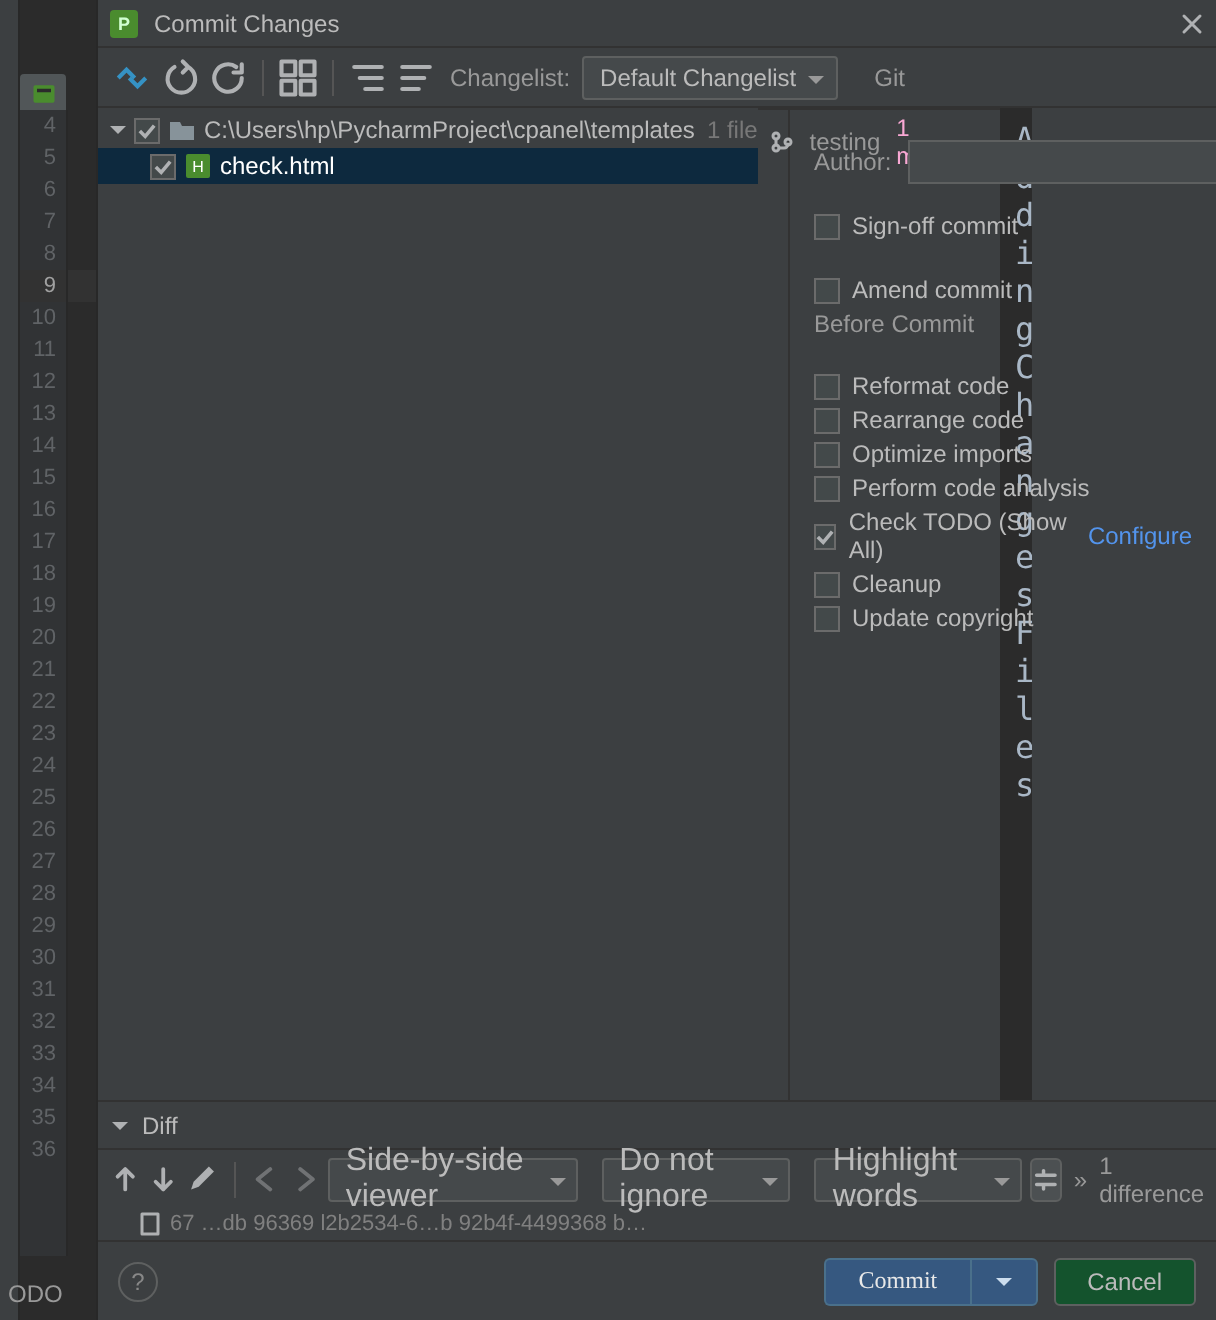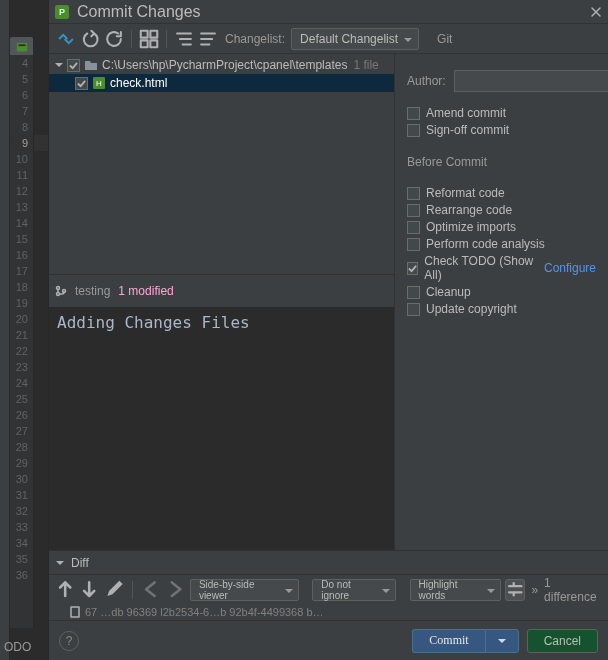--- a/index.html
+++ b/index.html
@@ -35,41 +35,41 @@
   }
   .titlebar {
     height: 24px;
     background: #3c3f41;
     display: flex;
     align-items: center;
     padding: 0 6px;
     border-bottom: 1px solid #323232;
   }
   .titlebar .appicon{width:14px;height:14px;background:#4a8c2e;border-radius:2px;display:flex;align-items:center;justify-content:center;font-size:9px;color:#d0ffd0;font-weight:bold;}
-  .titlebar .title{margin-left:8px;color:#bbb;font-size:16px;}
+  .titlebar .title{margin-left:8px;color:#bbb;font-size:12px;}
   .titlebar .close{margin-left:auto;color:#bbb;cursor:pointer;}
   .titlebar .close svg{width:12px;height:12px;}
 
   .toolbar {
     height: 30px;
     display:flex;
     align-items:center;
     padding: 0 6px;
     gap:2px;
     border-bottom:1px solid #323232;
   }
   .tb-btn{width:22px;height:22px;display:flex;align-items:center;justify-content:center;border-radius:3px;cursor:pointer;}
   .tb-sep{width:1px;height:18px;background:#555;margin:0 4px;}
   .tb-label{color:#999;margin:0 4px;}
   .tb-select{background:#45494b;border:1px solid #5e6060;color:#bbb;height:22px;padding:0 20px 0 8px;border-radius:2px;position:relative;min-width:120px;display:flex;align-items:center;cursor:pointer;}
   .tb-select::after{content:"";position:absolute;right:6px;top:9px;border:4px solid transparent;border-top-color:#999;}
   .vcs-label{color:#999;margin-left:16px;}
 
   .body-split{display:flex;flex:1;min-height:0;}
-  .left-col{width:346px;display:flex;flex-direction:column;border-right:1px solid #323232;}
+  .left-col{width:346px;display:flex;flex-direction:row;border-right:1px solid #323232;}
   .right-col{flex:1;padding:10px 12px;overflow:auto;}
 
   .tree{flex:0 0 auto;height:220px;background:#3c3f41;overflow:auto;padding-top:2px;}
   .tree-row{display:flex;align-items:center;height:18px;padding-left:4px;}
   .tree-row.selected{background:#0d293e;}
   .tree-toggle{width:12px;height:12px;margin-right:2px;display:flex;align-items:center;justify-content:center;}
   .tree-check{width:13px;height:13px;background:#43494a;border:1px solid #6b6b6b;display:flex;align-items:center;justify-content:center;margin-right:4px;}
   .tree-check .mark{width:9px;height:9px;}
   .tree-icon{width:14px;height:14px;margin-right:4px;}
   .tree-label{color:#bbbbbb;}
@@ -80,21 +80,21 @@
   .branch-icon svg{width:12px;height:12px;}
   .branch-name{color:#999;}
   .branch-mod{color:#f9a8d4;cursor:pointer;}
 
   .msg-header{height:22px;display:flex;align-items:center;justify-content:space-between;padding:0 6px;color:#bbb;border-top:1px solid #323232;}
   .msg-header .hist svg{width:14px;height:14px;}
   .msg-area{flex:1;background:#2b2b2b;border:none;resize:none;color:#a9b7c6;font-family:Consolas,monospace;font-size:16px;padding:6px 8px;outline:none;}
 
   .diff-header{height:24px;display:flex;align-items:center;padding:0 6px;border-top:1px solid #323232;color:#bbb;gap:6px;}
   .diff-toolbar{height:30px;display:flex;align-items:center;padding:0 6px;gap:4px;border-top:1px solid #323232;}
-  .sm-select{background:#45494b;border:1px solid #5e6060;color:#bbb;height:22px;padding:0 18px 0 8px;border-radius:2px;position:relative;display:flex;align-items:center;cursor:pointer;font-size:10px;}
+  .sm-select{background:#45494b;border:1px solid #5e6060;color:#bbb;height:22px;padding:0 18px 0 8px;border-radius:2px;position:relative;display:flex;align-items:center;cursor:pointer;font-size:16px;}
   .sm-select::after{content:"";position:absolute;right:5px;top:9px;border:4px solid transparent;border-top-color:#999;}
   .diff-count{margin-left:auto;color:#999;}
 
   .diff-pathbar{height:16px;padding:0 20px;color:#808080;font-size:11px;display:flex;align-items:center;overflow:hidden;white-space:nowrap;}
 
   .right-col .section-title{color:#999;margin-bottom:8px;}
   .author-row{display:flex;align-items:center;margin:6px 0 14px;}
   .author-row label{width:50px;color:#999;text-align:right;margin-right:8px;}
   .author-row input{flex:1;background:#45494b;border:1px solid #5e6060;height:22px;color:#bbb;padding:0 6px;}
   .chk-row{display:flex;align-items:center;margin:3px 0;gap:6px;}
@@ -275,27 +275,27 @@
       </div>
 
       <textarea class="msg-area" style="">Adding Changes Files</textarea>
     </div>
 
     <div class="right-col">
       <div class="author-row">
         <label>Author:</label>
         <input type="text" value="" style="">
       </div>
+      <div class="chk-row" style="margin-bottom:18px;">
+          <div class="chk"></div>
+          <span class="chk-label">Sign-off commit</span>
+        </div>
       <div class="chk-row">
           <div class="chk"></div>
           <span class="chk-label">Amend commit</span>
-        </div>
-      <div class="chk-row" style="margin-bottom:18px;">
-          <div class="chk"></div>
-          <span class="chk-label">Sign-off commit</span>
         </div>
 
       <div class="section-title">Before Commit</div>
       <div style="height:6px;"></div>
       <div class="chk-row">
           <div class="chk"></div>
           <span class="chk-label">Reformat code</span>
         </div>
       <div class="chk-row">
           <div class="chk"></div>

